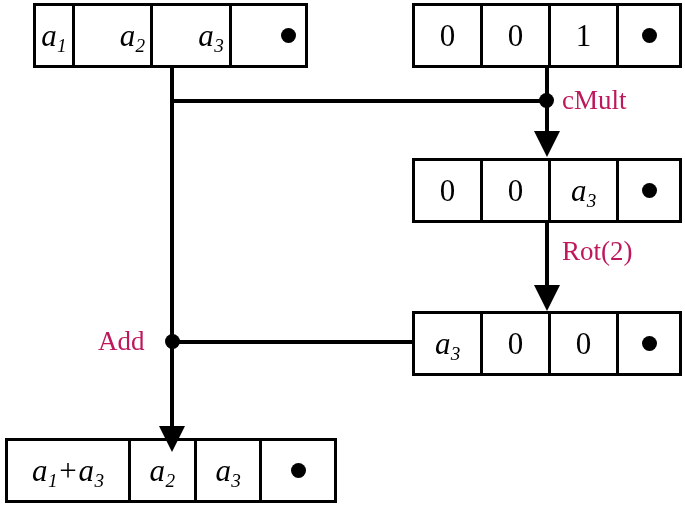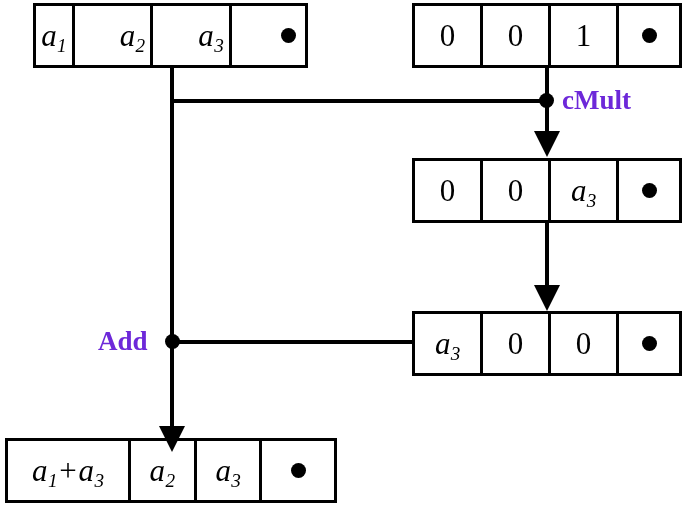--- a/index.html
+++ b/index.html
@@ -87,24 +87,23 @@
     height: 0;
     border-left: 13px solid transparent;
     border-right: 13px solid transparent;
     border-top: 26px solid #000000;
   }
   
   .label {
     position: absolute;
     font-size: 27px;
     line-height: 1;
-    color: #6d28d9;
+    color: #be185d;
     white-space: nowrap;
     font-family: "Liberation Serif", "DejaVu Serif", serif;
-    font-weight: bold;
   }
 </style>
 </head>
 <body>
 
 <div id="canvas">
 
   <div class="array" style="left:33px; top:3px; width:275px; height:65px;gap:40px;">
     <div class="cell" style="width:69px;">
       <span class="var"><span>a</span><sub>1</sub></span>
@@ -194,16 +193,17 @@
   <div class="arrowhead" style="left:534px; top:285px;"></div>
 
   <div class="hline" style="left:170px; top:340px; width:244px;"></div>
 
   <div class="junction" style="left:165px; top:334px;"></div>
 
   <div class="arrowhead" style="left:159px; top:426px;"></div>
 
   <div class="label" style="left:562px; top:87px;">cMult</div>
 
+  <div class="label" style="left:562px; top:238px;">Rot(2)</div>
 
   <div class="label" style="left:98px; top:328px;text-align:right;">Add</div>
 
 </div>
 
 </body></html>

